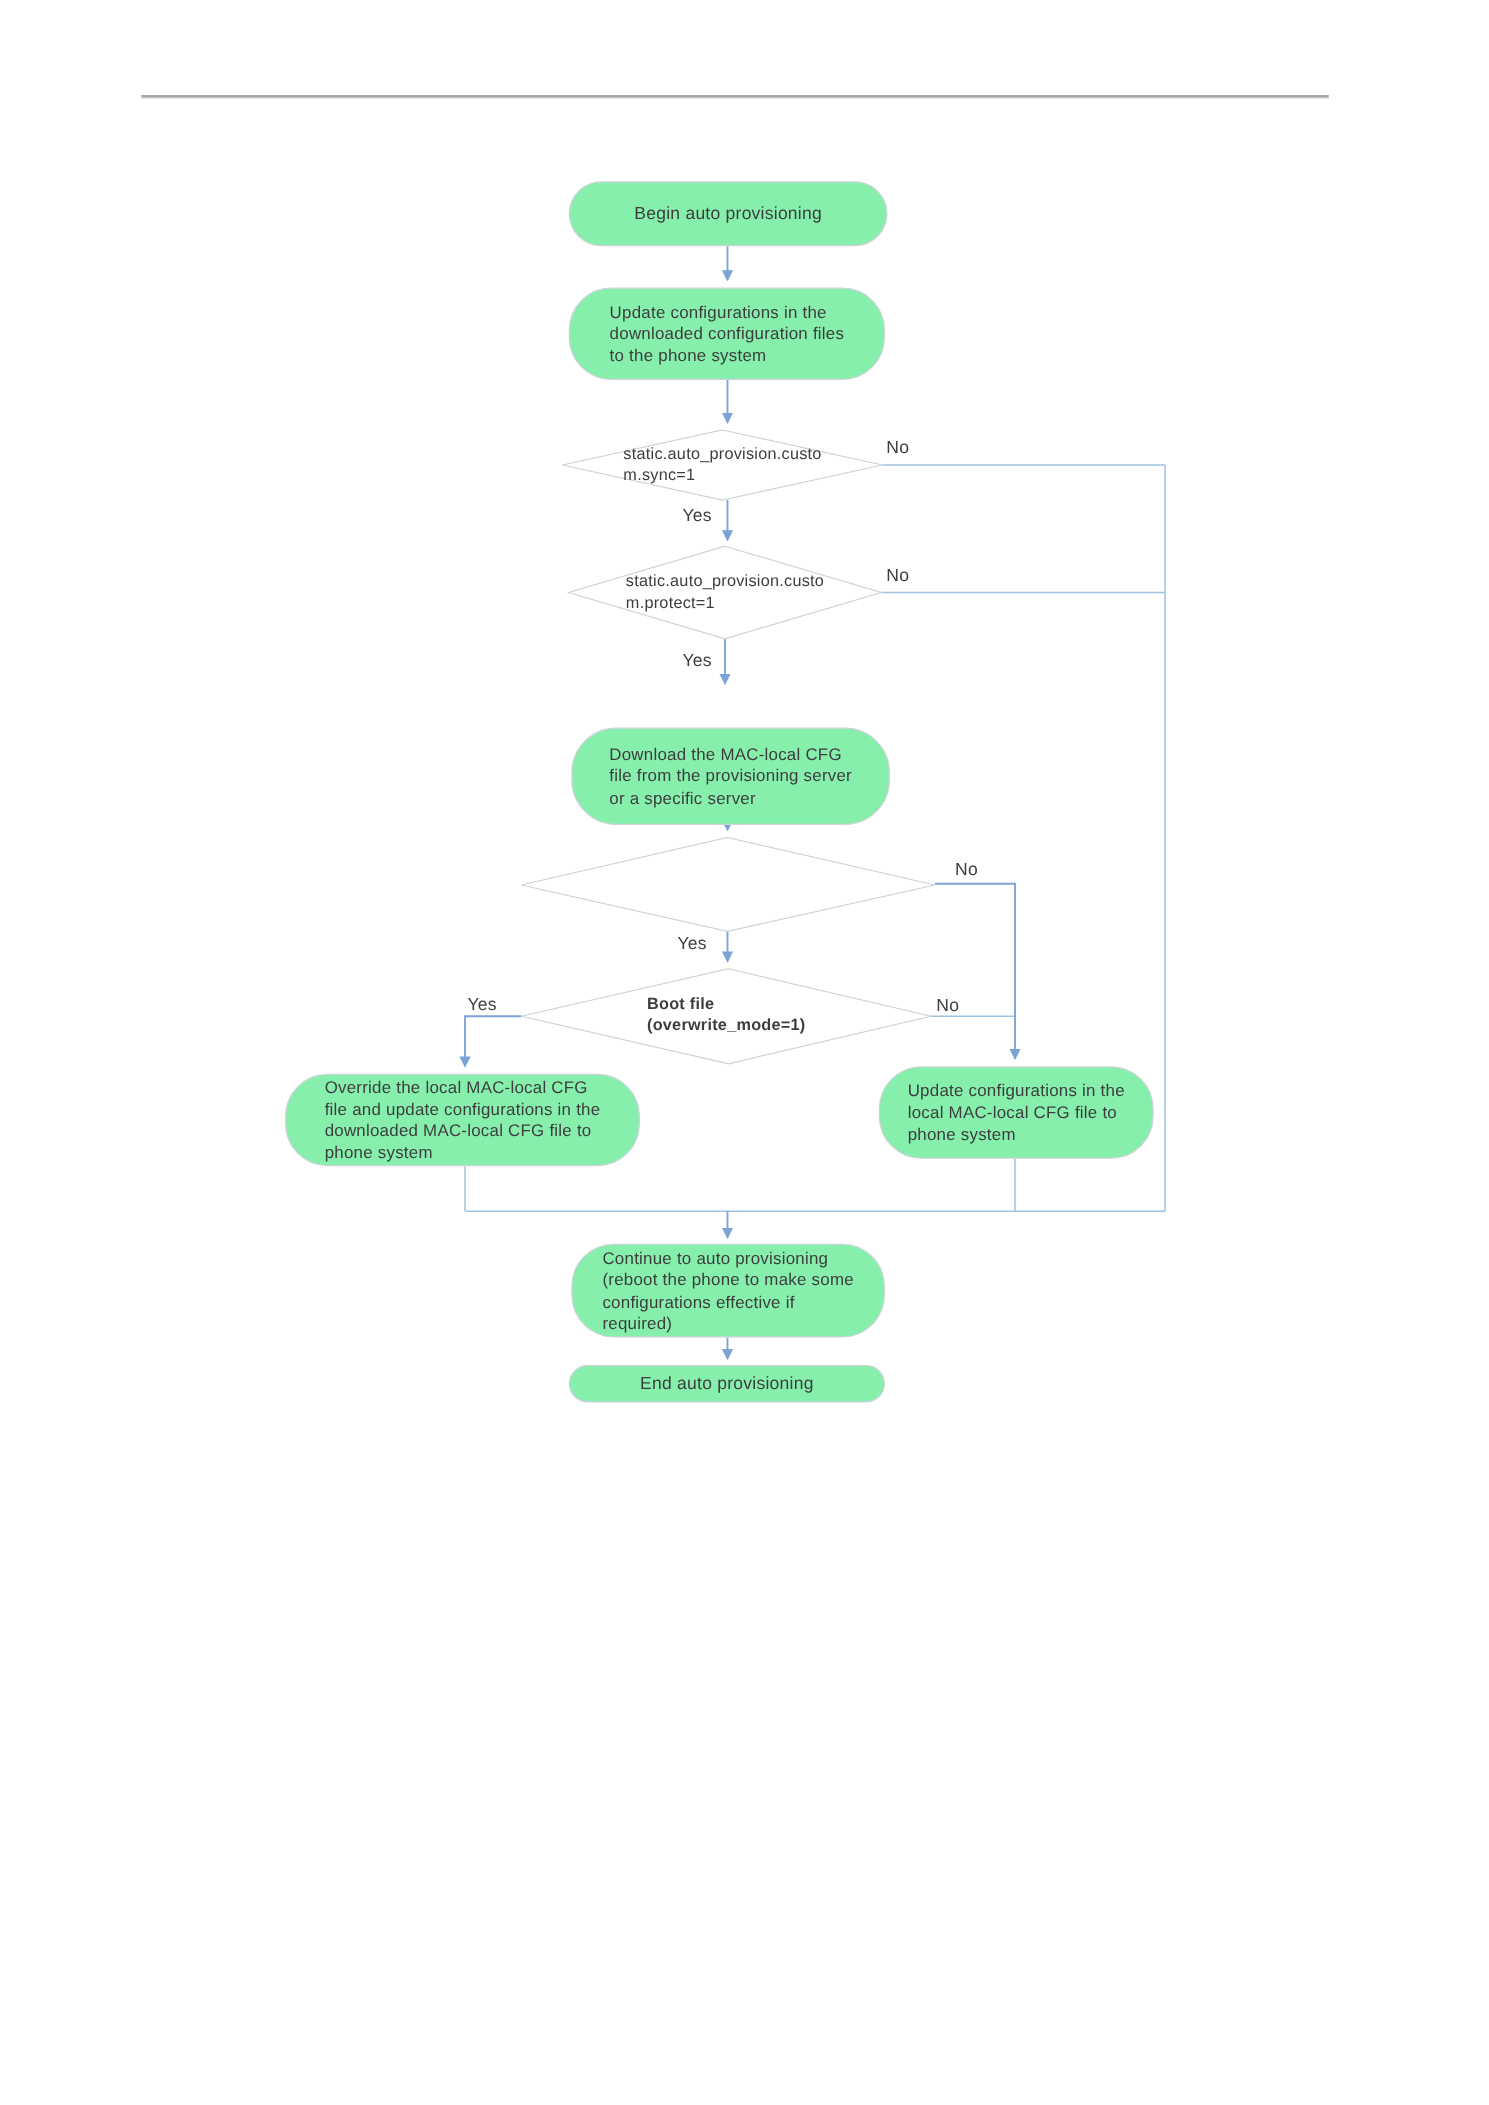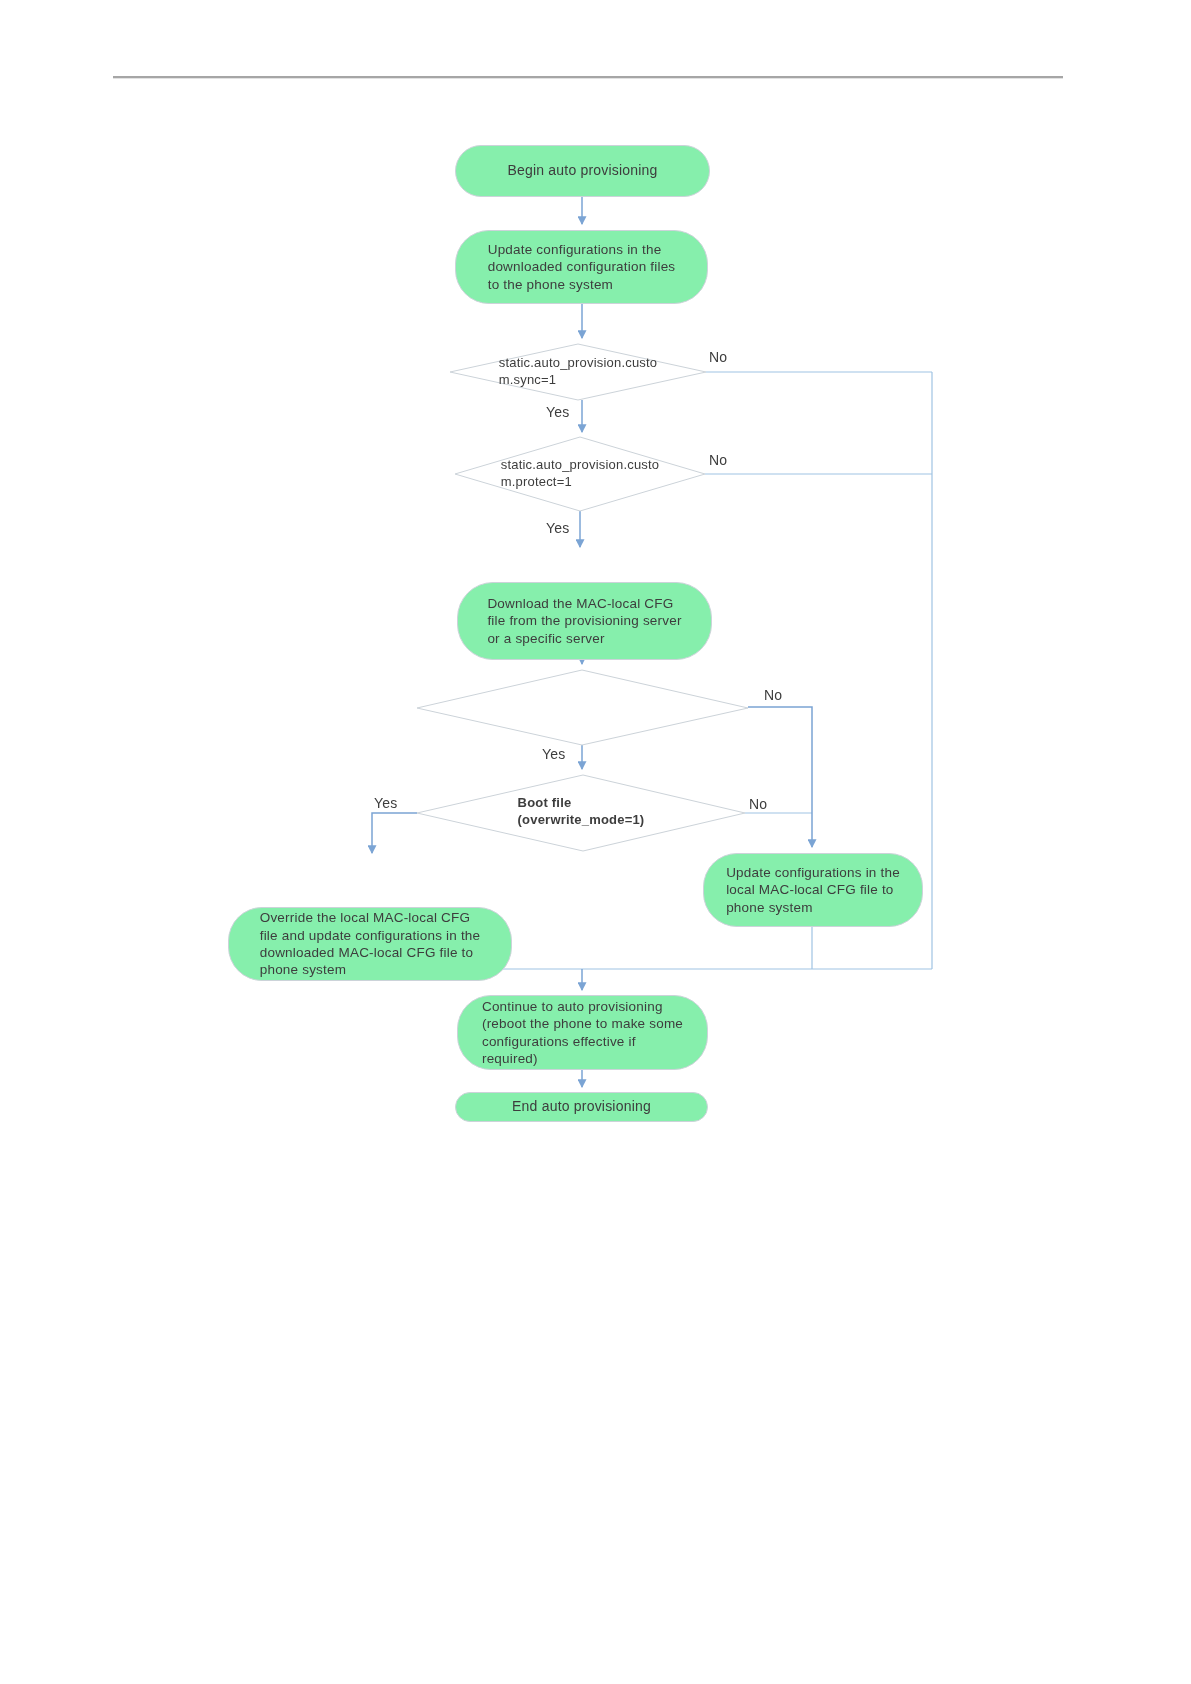--- a/index.html
+++ b/index.html
@@ -37,21 +37,21 @@
   }
   .lbl{
     position:absolute;
     color:var(--text,#3d3d3d);
     font-size:14px;letter-spacing:0.2px;
   }
   
   #n-start{left:455px;top:145px;width:255px;height:52px;border-radius:26px;font-size:14px;}
   #n-p1{left:455px;top:230px;width:253px;height:74px;border-radius:34px;}
   #n-p2{left:457px;top:552px;width:255px;height:78px;border-radius:36px;margin-top:30px;}
-  #n-p3{left:228px;top:859px;width:284px;height:74px;border-radius:34px;margin-top:48px;}
+  #n-p3{left:228px;top:859px;width:284px;height:74px;border-radius:34px;}
   #n-p4{left:703px;top:853px;width:220px;height:74px;border-radius:34px;}
   #n-p5{left:457px;top:995px;width:251px;height:75px;border-radius:34px;}
   #n-end{left:455px;top:1092px;width:253px;height:30px;border-radius:15px;font-size:14px;}
   #t-d1{left:468px;top:346px;width:220px;height:52px;}
   #t-d2{left:470px;top:448px;width:220px;height:52px;}
   #t-d3{left:452px;top:681px;width:260px;height:52px;}
   #t-d4{left:451px;top:786px;width:260px;height:52px;font-weight:bold;}
   #l-yes1{left:546px;top:404px;}
   #l-no1{left:709px;top:349px;}
   #l-yes2{left:546px;top:520px;}

